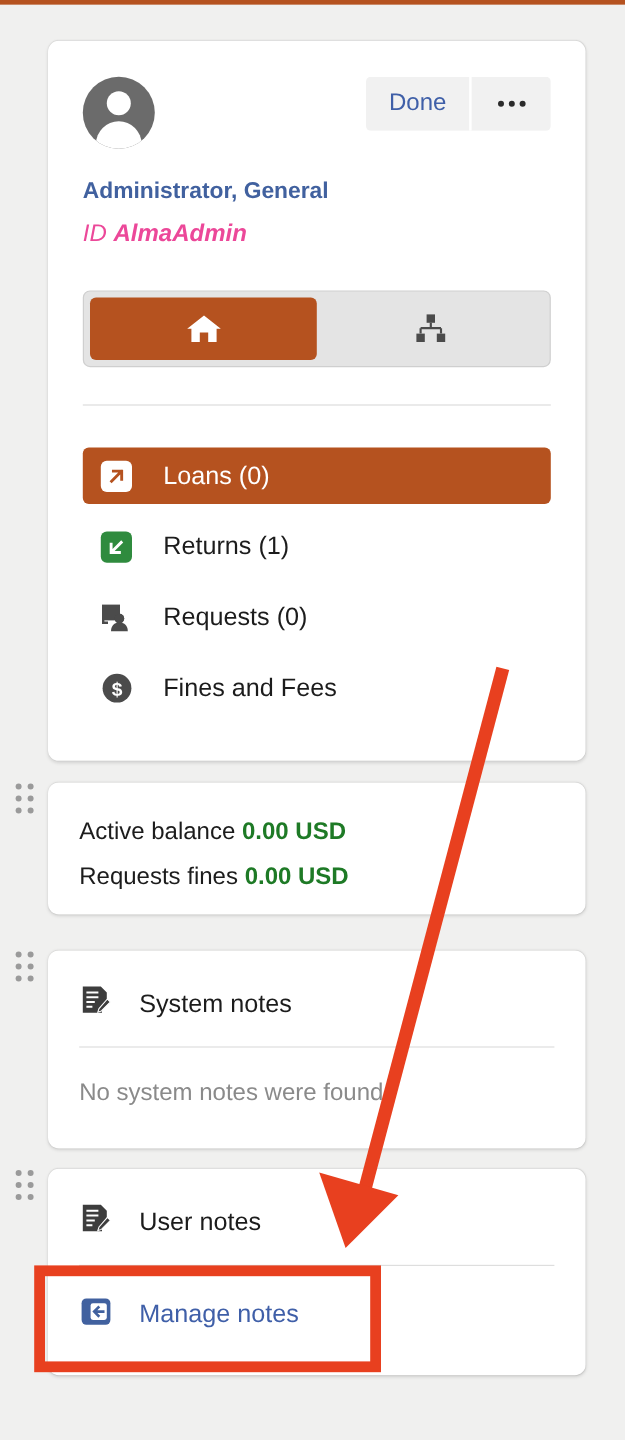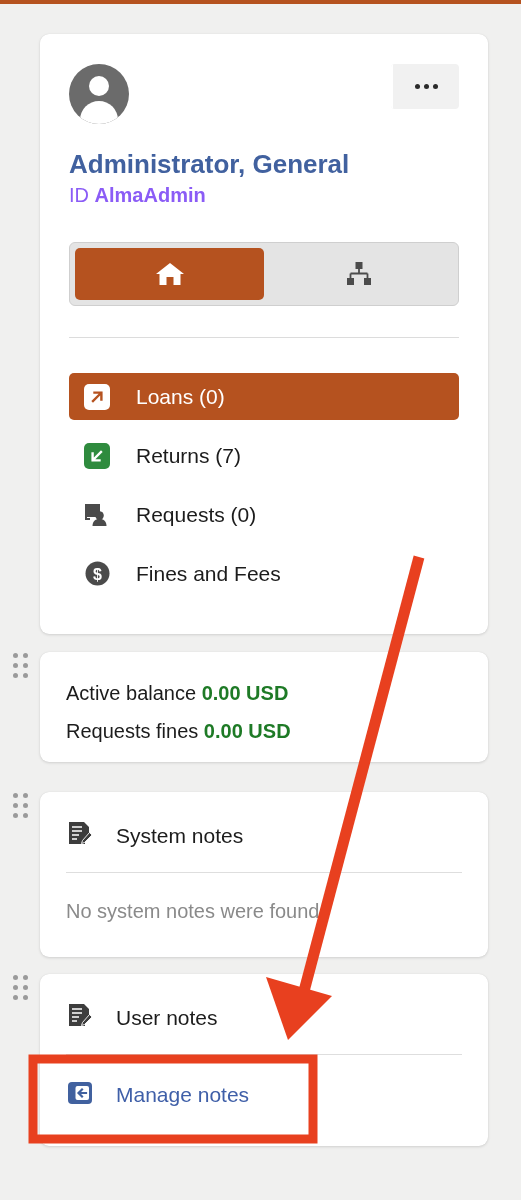--- a/index.html
+++ b/index.html
@@ -135,29 +135,30 @@
   .btn-more i {
     width: 5px; height: 5px;
     border-radius: 50%;
     background: #2b2b2b;
     display: block;
   }
 
   .user-name {
     position: absolute;
     left: 29px; top: 115px;
-    font-size: 26px;
+    font-size: 19px;
     font-weight: bold;
     color: #41619f;
   }
   .user-id {
     position: absolute;
     left: 29px; top: 150px;
     font-size: 20px;
-    color: #8b5cf6;
+    color: #ec4899;
+    font-style: italic;
   }
   .user-id b { font-weight: bold; }
 
   
   .tabs {
     position: absolute;
     left: 29px; top: 208px;
     width: 390px;
     height: 64px;
     background: #e4e4e4;
@@ -305,20 +306,21 @@
 
   <div class="card" id="card-profile">
 
     <div class="profile-top">
       <div class="avatar">
         <span class="head"></span>
         <span class="body"></span>
       </div>
 
       <div class="hdr-actions">
+        <button class="btn-done">Done</button>
         <button class="btn-more">
           <i></i>
           <i></i>
           <i></i>
         </button>
       </div>
     </div>
 
     <div class="user-name">Administrator, General</div>
     <div class="user-id"><span>ID</span> <b>AlmaAdmin</b></div>
@@ -355,21 +357,21 @@
       </div>
 
       <div class="menu-item">
         <span class="mi-icon">
           <span class="sq sq-green">
             <svg width="18" height="18" viewBox="0 0 18 18">
               <path d="M13 5 L5 13 M11.5 13.4 L4.6 13.4 L4.6 6.5" stroke="#ffffff" stroke-width="2.4" fill="none" stroke-linecap="square"></path>
             </svg>
           </span>
         </span>
-        <span class="mi-label">Returns  (7)</span>
+        <span class="mi-label">Returns  (1)</span>
       </div>
 
       <div class="menu-item">
         <span class="mi-icon">
           <svg width="28" height="26" viewBox="0 0 28 26">
             <path d="M2 2 H17 V14 H10 V12 H15 V4 H4 V16 H7 V18 H2 Z" fill="#4b4b4b"></path>
             <rect x="2" y="2" width="15" height="13" fill="#4b4b4b"></rect>
             <circle cx="16.5" cy="13.5" r="4" fill="#4b4b4b"></circle>
             <path d="M9.5 24 C9.5 18.8 13 16.8 16.5 16.8 C20 16.8 23.5 18.8 23.5 24 Z" fill="#4b4b4b"></path>
             <circle cx="16.5" cy="13.5" r="4" fill="#4b4b4b"></circle>

